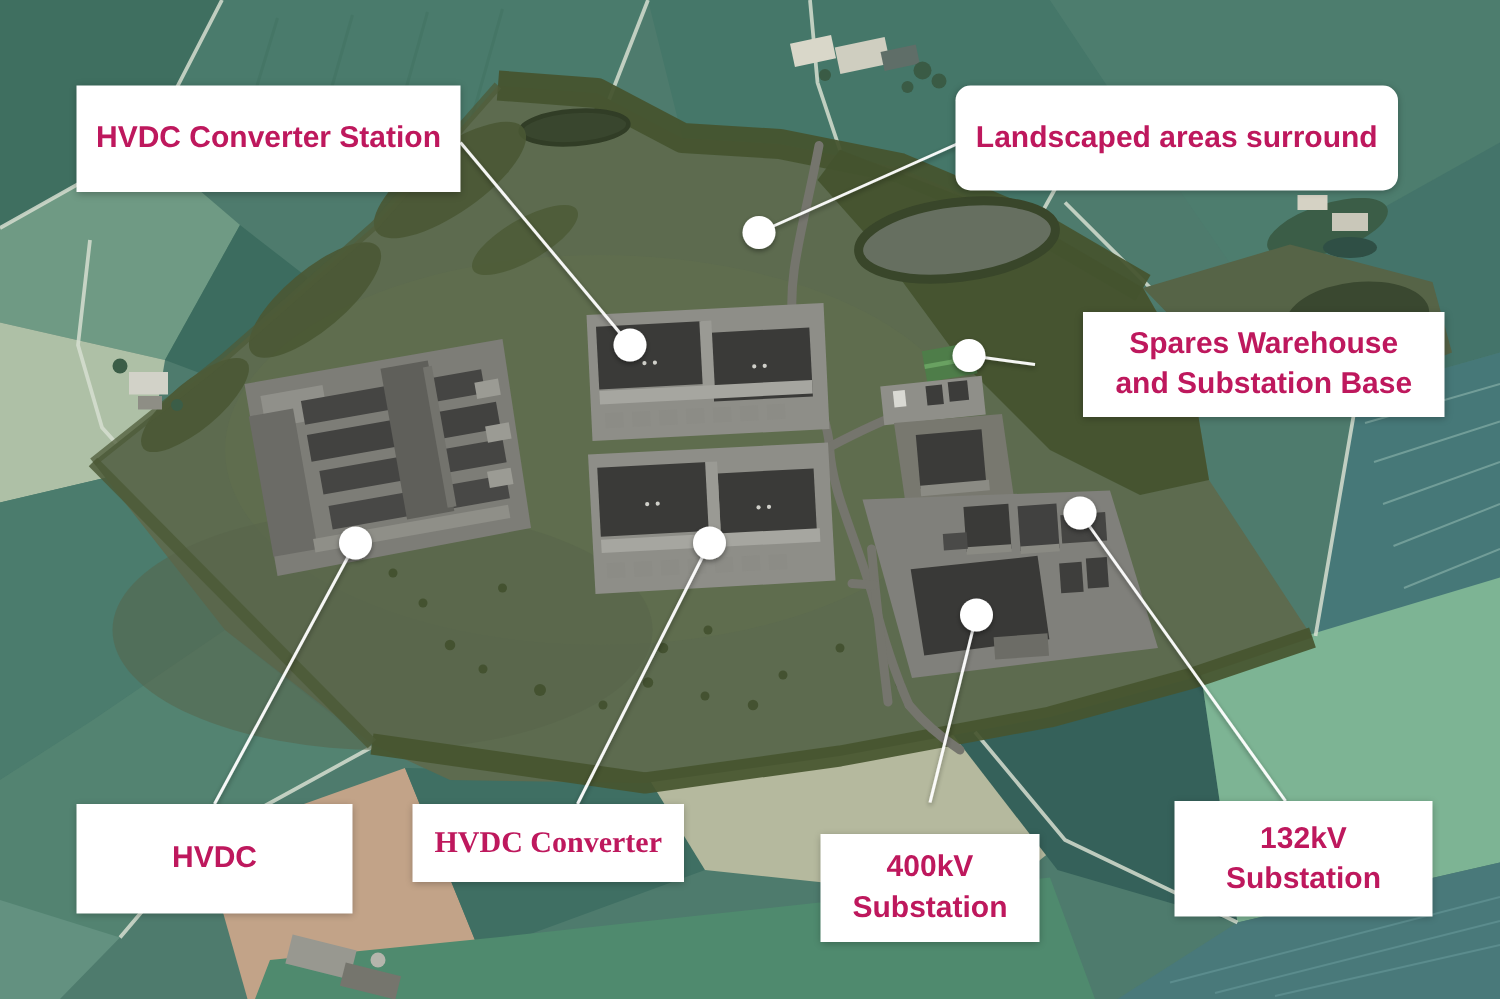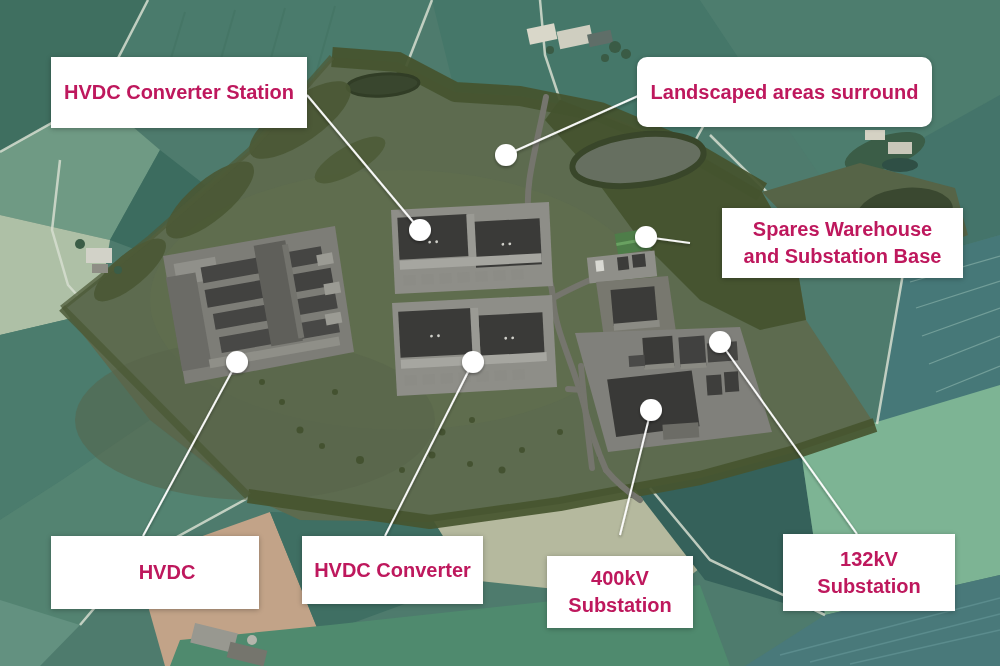--- a/index.html
+++ b/index.html
@@ -12,22 +12,22 @@
   .callout{
     position:absolute;background:#ffffff;color:#be185d;
     font-weight:700;font-size:20px;line-height:1.33;
     display:flex;flex-direction:column;align-items:center;justify-content:center;
     text-align:center;box-shadow:0 1px 5px rgba(0,0,0,.28);
   }
   .callout span{display:block;white-space:nowrap;}
   #co-spittal   {left:51px;  top:57px;  width:256px; height:71px;}
   #co-landscaped{left:637px; top:57px;  width:295px; height:70px;border-radius:10px;}
   #co-spares    {left:722px; top:208px; width:241px; height:70px;}
-  #co-hall      {left:51px;  top:536px; width:184px; height:73px;padding-left:24px;}
-  #co-egl3      {left:302px; top:536px; width:181px; height:68px;}
+  #co-hall      {left:51px;  top:536px; width:184px; height:73px;}
+  #co-egl3      {left:275px; top:536px; width:181px; height:52px;font-family:Liberation Serif, serif;}
   #co-400kv     {left:547px; top:556px; width:146px; height:72px;}
   #co-132kv     {left:783px; top:534px; width:172px; height:77px;}
 </style>
 </head>
 <body>
 
 <div class="stage">
 
 <svg width="1000" height="666" viewBox="0 0 1000 666">
   <defs>

